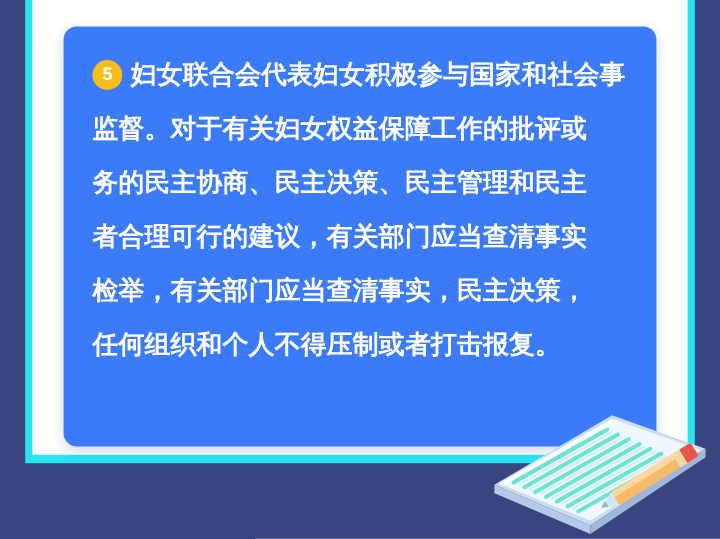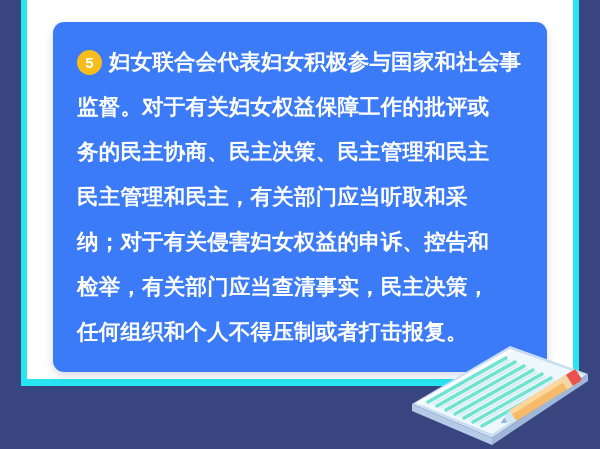--- a/index.html
+++ b/index.html
@@ -107,22 +107,21 @@
   </div>
 
   <div class="card">
     <div class="card-body">
 
       <div class="badge">5</div>
 
       <span class="text-line indent">妇女联合会代表妇女积极参与国家和社会事</span>
       <span class="text-line">监督。对于有关妇女权益保障工作的批评或</span>
       <span class="text-line">务的民主协商、民主决策、民主管理和民主</span>
-      <span class="text-line">民主管理和民主，有关部门应当听取和采</span>
-      <span class="text-line">纳；对于有关侵害妇女权益的申诉、控告和</span>
+      <span class="text-line">者合理可行的建议，有关部门应当查清事实</span>
       <span class="text-line">检举，有关部门应当查清事实，民主决策，</span>
       <span class="text-line">任何组织和个人不得压制或者打击报复。</span>
 
     </div>
   </div>
 
   <div class="illustration">
     <svg width="204" height="109" viewBox="0 0 204 109" xmlns="http://www.w3.org/2000/svg">
 
       <g>

